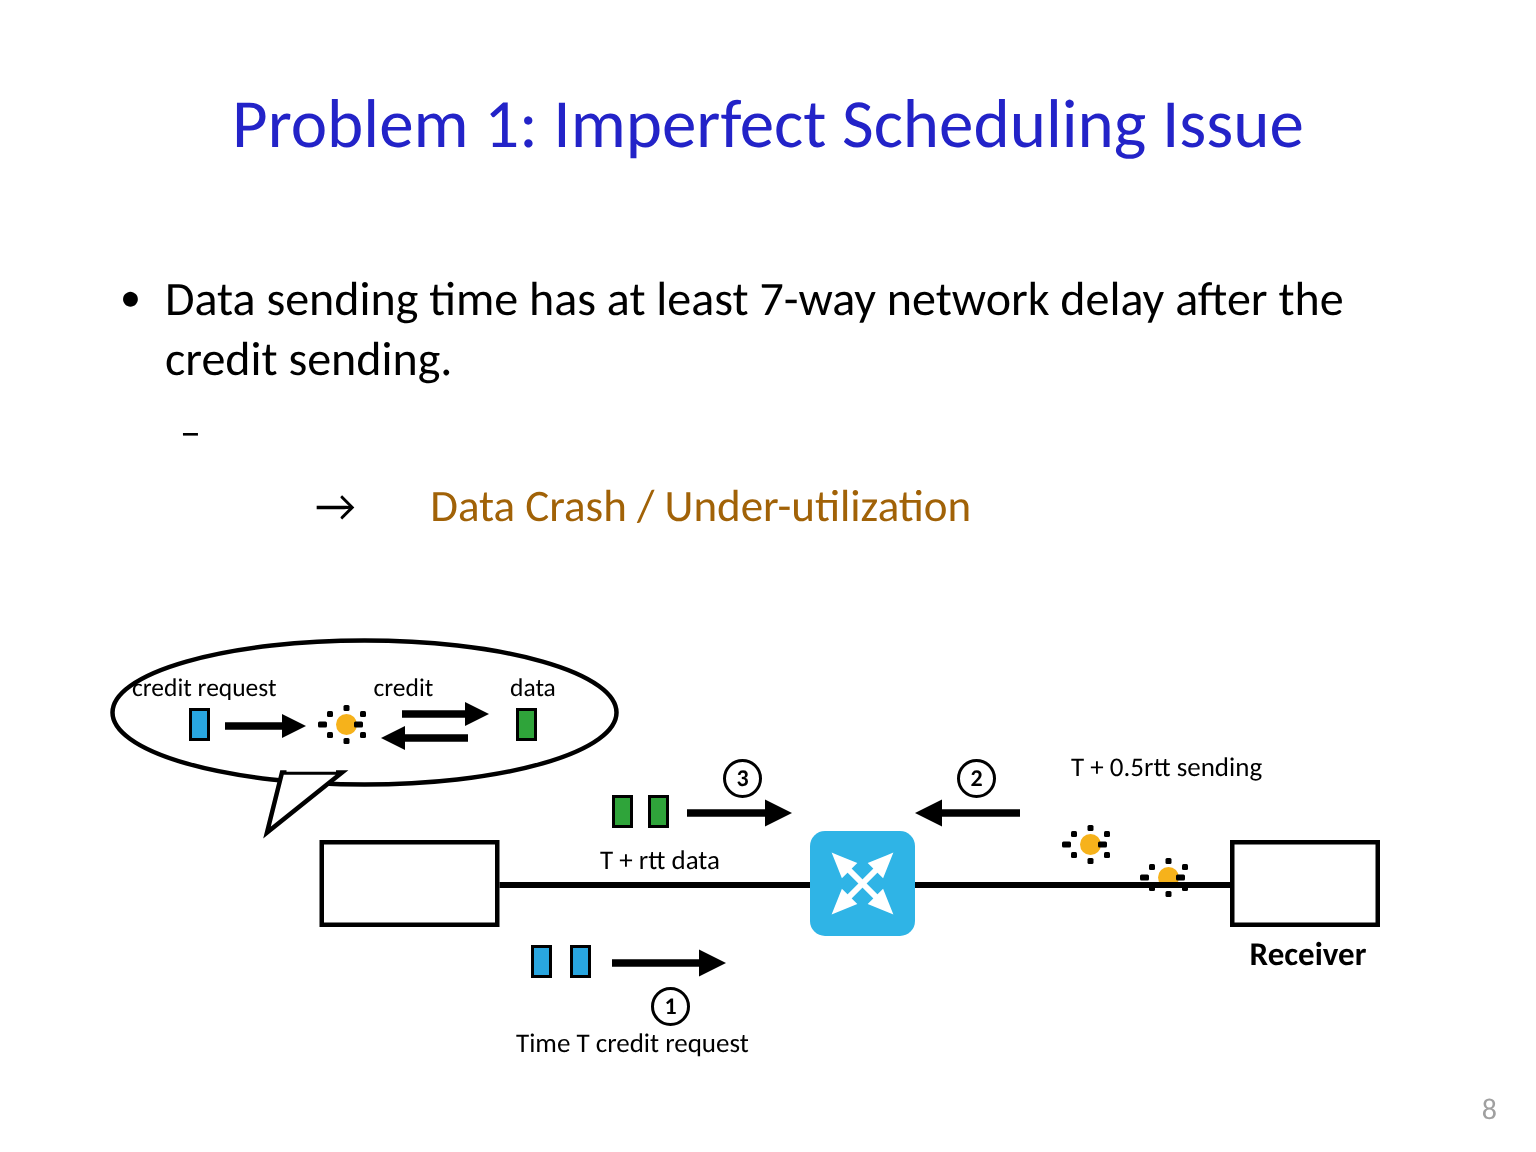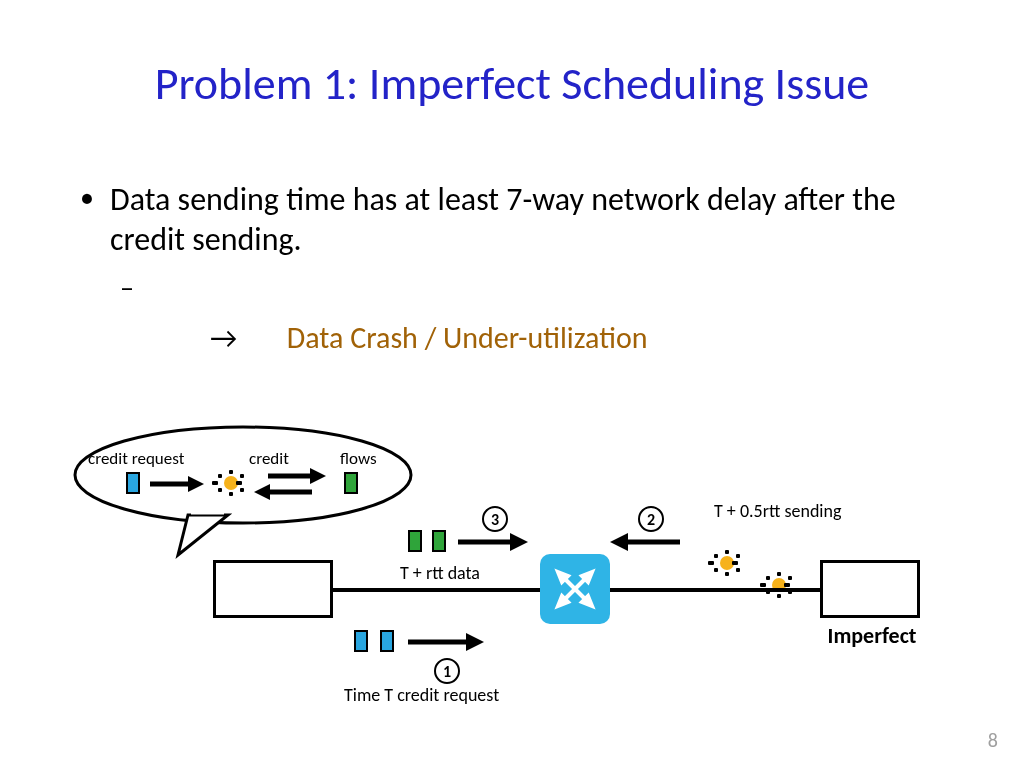--- a/index.html
+++ b/index.html
@@ -228,21 +228,21 @@
         <div class="sun-ray r5"></div>
         <div class="sun-ray r6"></div>
         <div class="sun-ray r7"></div>
     </div>
     <svg class="abs" style="left:204px; top:36px;" width="76" height="36">
       <line x1="16" y1="10" x2="60" y2="10" stroke="#000" stroke-width="5"></line>
       <polygon points="58,2 74,10 58,18" fill="#000"></polygon>
       <line x1="16" y1="26" x2="60" y2="26" stroke="#000" stroke-width="5"></line>
       <polygon points="18,18 2,26 18,34" fill="#000"></polygon>
     </svg>
-    <div class="abs lbl" style="left:292px; top:18px; font-size:17px;">flows</div>
+    <div class="abs lbl" style="left:292px; top:18px; font-size:17px;">data</div>
     <div class="abs pkt pkt-green" style="left:296px; top:42px;"></div>
 
     <div class="abs pkt pkt-green" style="left:360px; top:100px;"></div>
     <div class="abs pkt pkt-green" style="left:384px; top:100px;"></div>
     <svg class="abs" style="left:408px; top:100px;" width="74" height="24">
       <line x1="2" y1="12" x2="56" y2="12" stroke="#000" stroke-width="5"></line>
       <polygon points="54,3 72,12 54,21" fill="#000"></polygon>
     </svg>
     <div class="abs circ" style="left:434px; top:76px;">
         <span>3</span>
@@ -293,21 +293,21 @@
           <polygon points="44,10 34,14 40,20"></polygon>
           <polygon points="10,44 14,34 20,40"></polygon>
           <polygon points="44,44 40,34 34,40"></polygon>
         </g>
       </svg>
     </div>
 
     <div class="hline" style="left:562px; top:158px; width:210px;"></div>
 
     <div class="abs node-box" style="left:772px; top:130px; width:100px; height:58px;"></div>
-    <div class="node-label abs" style="left:754px; top:192px;">Imperfect</div>
+    <div class="node-label abs" style="left:754px; top:192px;">Receiver</div>
 
     <div class="abs pkt pkt-blue" style="left:306px; top:200px;"></div>
     <div class="abs pkt pkt-blue" style="left:332px; top:200px;"></div>
     <svg class="abs" style="left:358px; top:200px;" width="80" height="24">
       <line x1="2" y1="12" x2="62" y2="12" stroke="#000" stroke-width="5"></line>
       <polygon points="60,3 78,12 60,21" fill="#000"></polygon>
     </svg>
     <div class="abs circ" style="left:386px; top:228px;">
         <span>1</span>
       </div>

